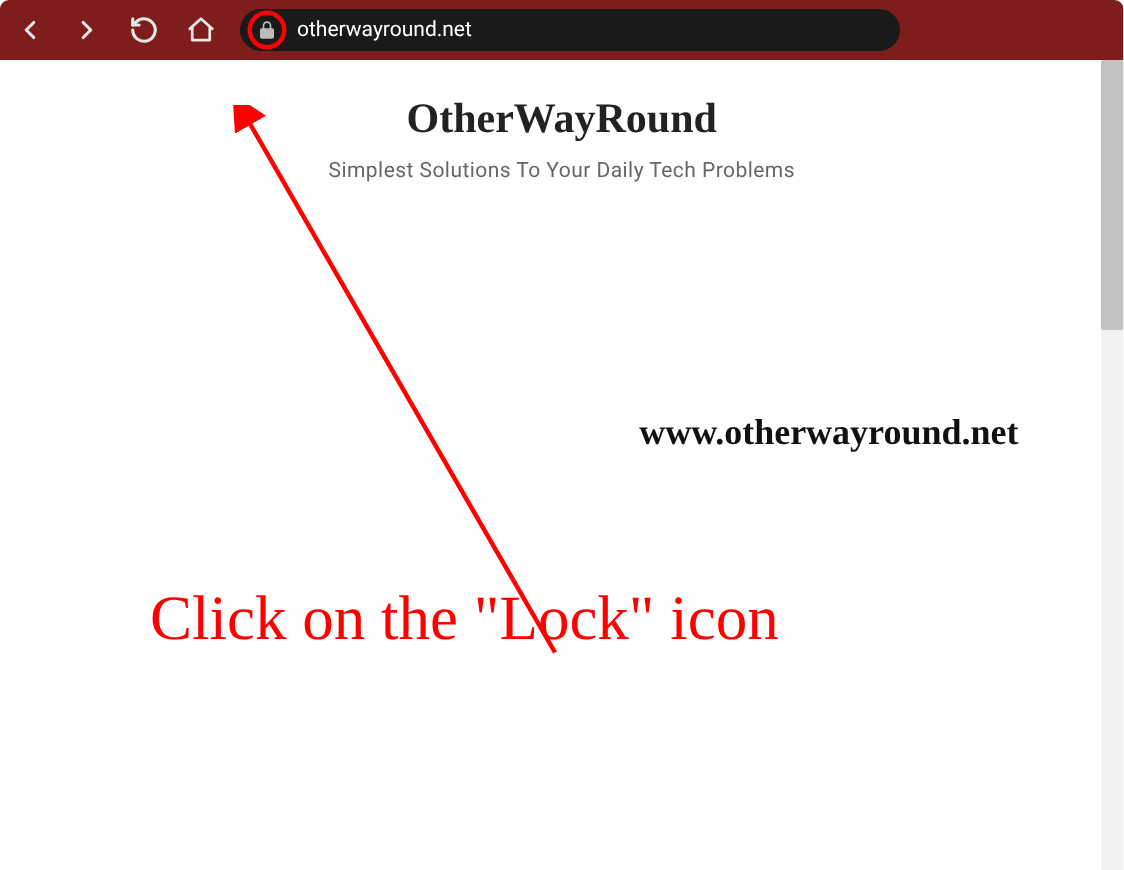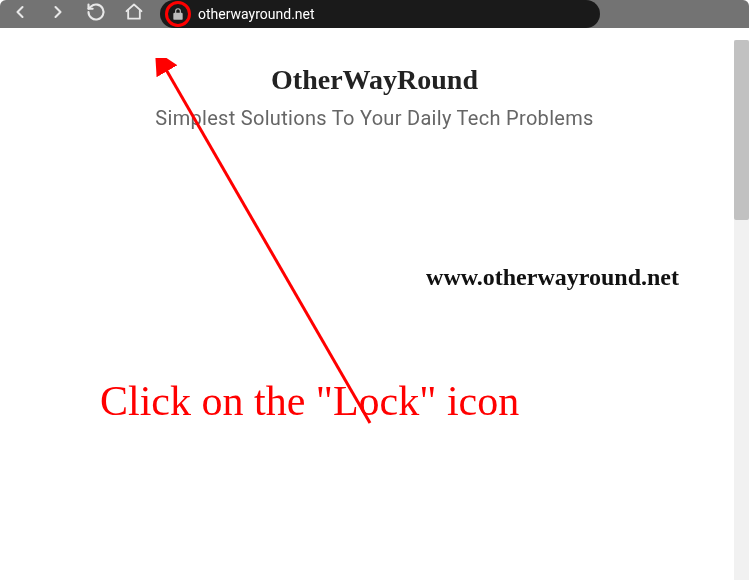--- a/index.html
+++ b/index.html
@@ -5,24 +5,24 @@
     * { margin: 0; padding: 0; box-sizing: border-box; }
     body {
       width: 749px;
       height: 580px;
       background: #fff;
       font-family: -apple-system, BlinkMacSystemFont, "Segoe UI", Roboto, sans-serif;
       overflow: hidden;
       position: relative;
     }
     .browser-toolbar {
-      background: #737373;
-      height: 28px;
+      background: #7f1d1d;
+      height: 40px;
       display: flex;
-      align-items: flex-start;
+      align-items: center;
       padding: 0 8px;
       gap: 14px;
       border-radius: 6px 6px 0 0;
     }
     .nav-btn {
       color: #e8e8e8;
       display: flex;
       align-items: center;
       justify-content: center;
       cursor: pointer;
@@ -54,34 +54,34 @@
       border: 3px solid #ff0000;
       border-radius: 50%;
       top: -1px;
       left: -1px;
     }
     .url-text {
       color: #fff;
       font-size: 14px;
     }
     .page-content {
-      padding-top: 36px;
+      padding-top: 24px;
       text-align: center;
       position: relative;
       height: 492px;
     }
     .site-title {
       font-family: Georgia, "Times New Roman", serif;
       font-size: 28px;
       font-weight: 700;
       color: #222;
       margin-bottom: 10px;
     }
     .site-tagline {
-      font-size: 20px;
+      font-size: 14px;
       color: #666;
       letter-spacing: 0.3px;
     }
     .watermark {
       position: absolute;
       top: 210px;
       right: 70px;
       font-family: "Comic Sans MS", cursive;
       font-size: 24px;
       font-weight: 700;

